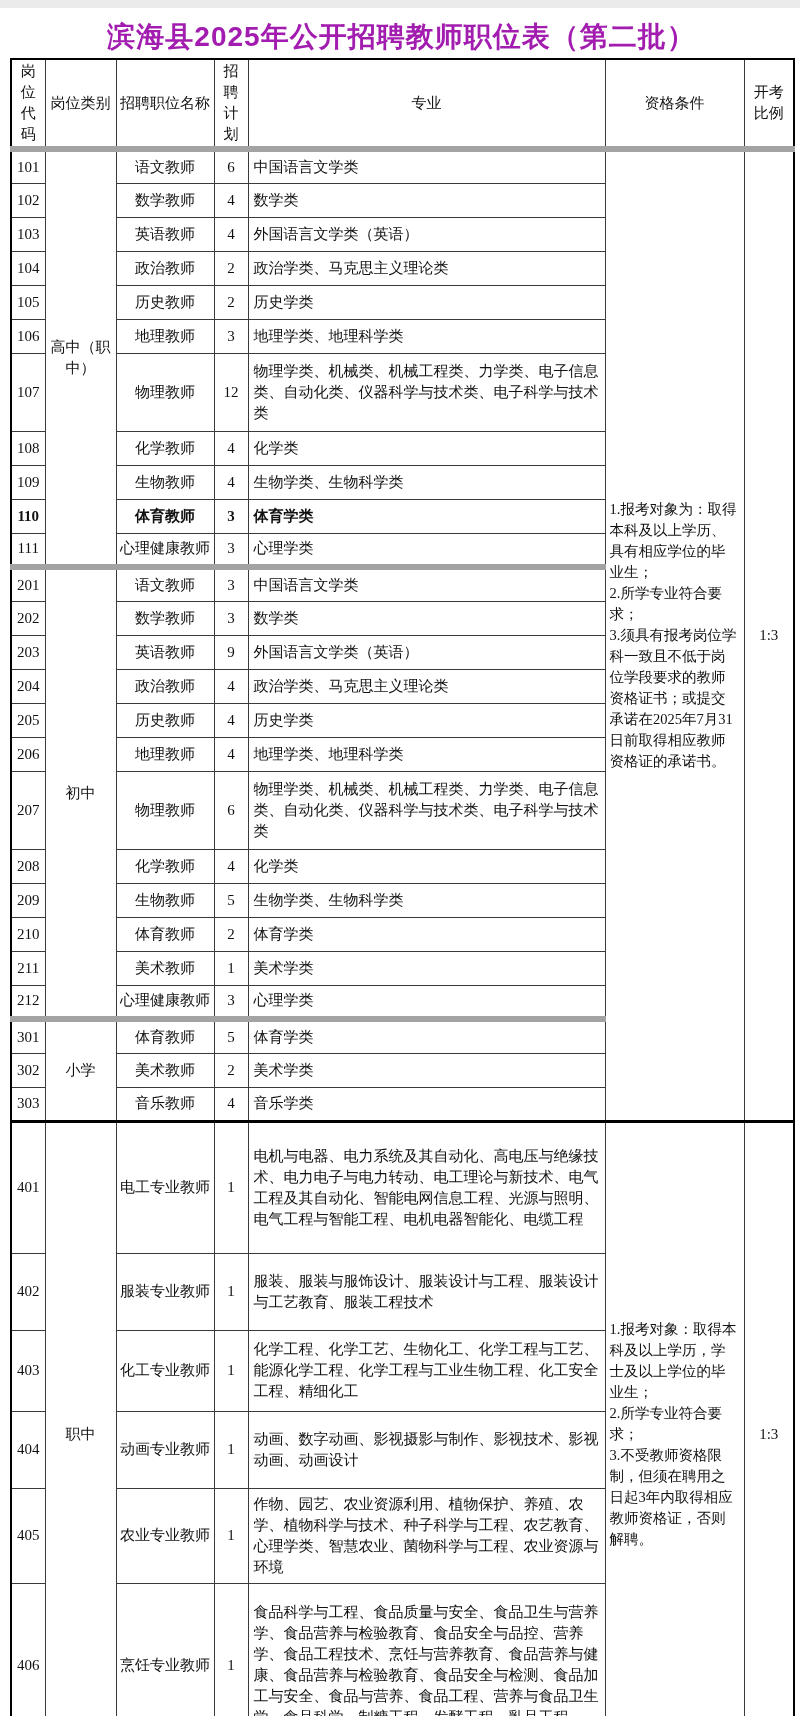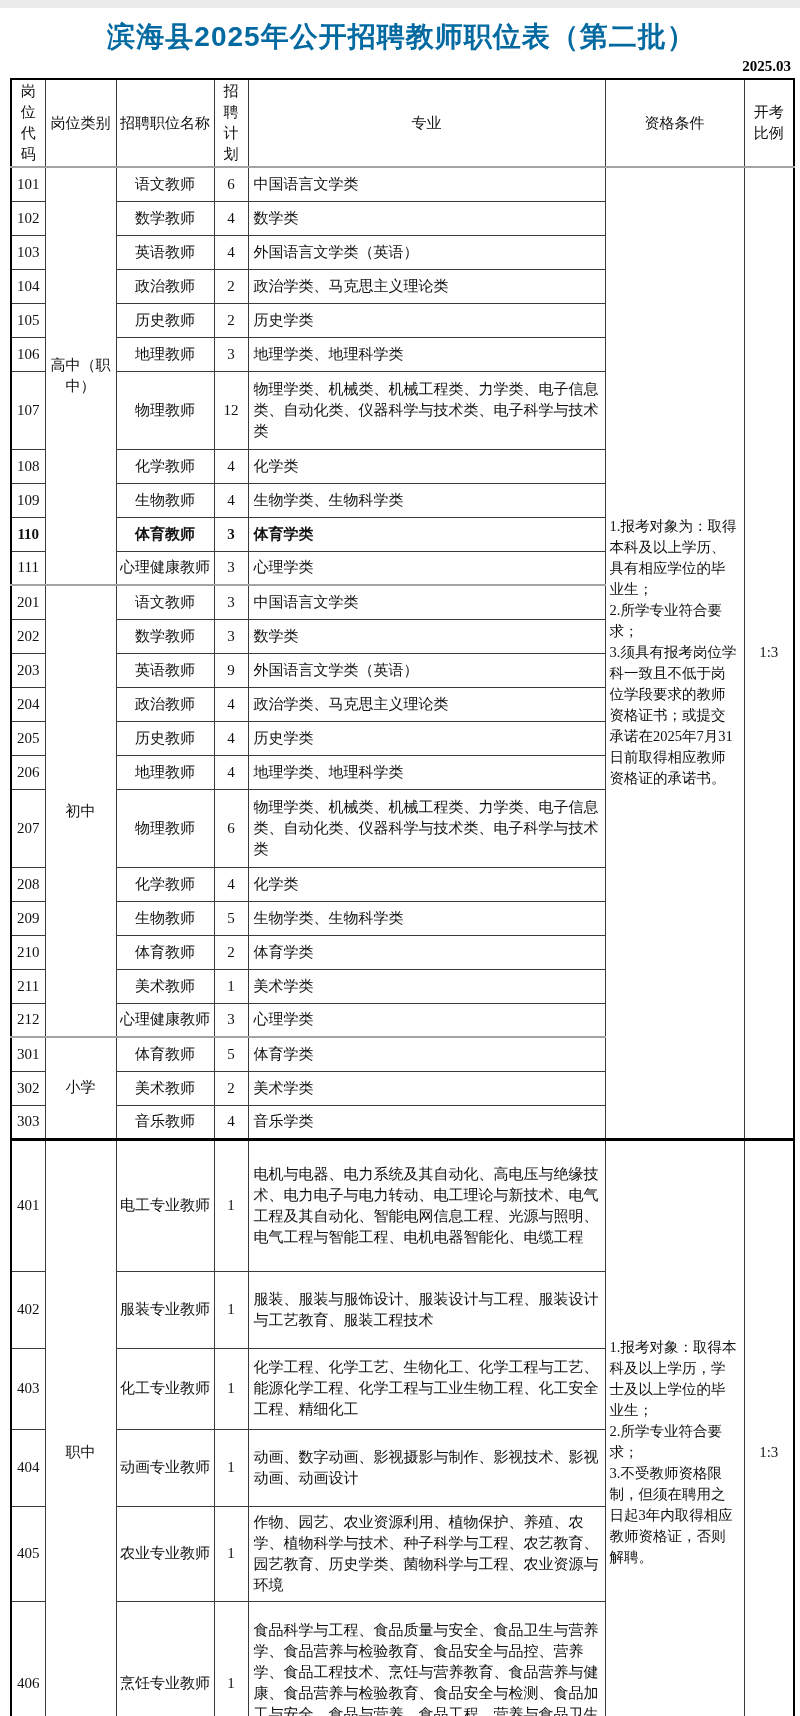--- a/index.html
+++ b/index.html
@@ -1,39 +1,38 @@
 <!DOCTYPE html>
 <html><head>
 <meta charset="utf-8">
 <style>
   html,body{margin:0;padding:0;background:#ffffff;}
   body{width:800px;font-family:"Liberation Serif","DejaVu Serif",serif;color:#111;}
   .top-strip{height:8px;background:#ebebeb;}
   .page{width:783px;margin-left:10px;}
   .title{font-family:"Liberation Sans","DejaVu Sans",sans-serif;font-weight:bold;
-         font-size:28px;text-align:center;letter-spacing:1px;margin:10px 0 2px 0;color:#0369a1;}
+         font-size:28px;text-align:center;letter-spacing:1px;margin:10px 0 2px 0;color:#a21caf;}
   .date{font-weight:bold;font-size:15px;text-align:right;margin:0 2px 3px 0;color:#000;}
   table{border-collapse:collapse;table-layout:fixed;width:783px;border:2px solid #000;}
   th,td{border:1px solid #3a3a3a;overflow:hidden;vertical-align:middle;
         font-size:15px;line-height:21px;padding:1px 2px;box-sizing:border-box;}
   th{font-weight:normal;text-align:center;height:41px;}
   .c-center{text-align:center;}
   .cell-major{text-align:left;padding:2px 5px;}
   .cell-qual{text-align:left;padding:2px 4px;white-space:pre-line;font-size:14.5px;line-height:21px;}
-  tr.section-start td{border-top:2px solid #a3a3a3;}
+  tr.section-start td{border-top:6px solid #a3a3a3;}
   tr.block-start td{border-top:3px solid #000;}
 </style>
 </head>
 <body>
 
 <div class="top-strip"></div>
 
 <div class="page">
   <div class="title">滨海县2025年公开招聘教师职位表（第二批）</div>
-  <div class="date">2025.03</div>
 
   <table>
     <colgroup>
       <col style="width:34px">
         <col style="width:71px">
         <col style="width:98px">
       <col style="width:34px">
         <col style="width:357px">
         <col style="width:139px">
       <col style="width:50px">
@@ -239,21 +238,21 @@
         <tr style="height: 77px;">
           <td class="c-center">404</td>
           <td class="c-center">动画专业教师</td>
           <td class="c-center">1</td>
           <td class="cell-major">动画、数字动画、影视摄影与制作、影视技术、影视动画、动画设计</td>
         </tr>
         <tr style="height: 95px;">
           <td class="c-center">405</td>
           <td class="c-center">农业专业教师</td>
           <td class="c-center">1</td>
-          <td class="cell-major">作物、园艺、农业资源利用、植物保护、养殖、农学、植物科学与技术、种子科学与工程、农艺教育、园艺教育、历史学类、菌物科学与工程、农业资源与环境</td>
+          <td class="cell-major">作物、园艺、农业资源利用、植物保护、养殖、农学、植物科学与技术、种子科学与工程、农艺教育、心理学类、智慧农业、菌物科学与工程、农业资源与环境</td>
         </tr>
         <tr style="height: 165px;">
           <td class="c-center">406</td>
           <td class="c-center">烹饪专业教师</td>
           <td class="c-center">1</td>
           <td class="cell-major">食品科学与工程、食品质量与安全、食品卫生与营养学、食品营养与检验教育、食品安全与品控、营养学、食品工程技术、烹饪与营养教育、食品营养与健康、食品营养与检验教育、食品安全与检测、食品加工与安全、食品与营养、食品工程、营养与食品卫生学、食品科学、制糖工程、发酵工程、乳品工程</td>
         </tr>
       </tbody>
   </table>
 </div>

